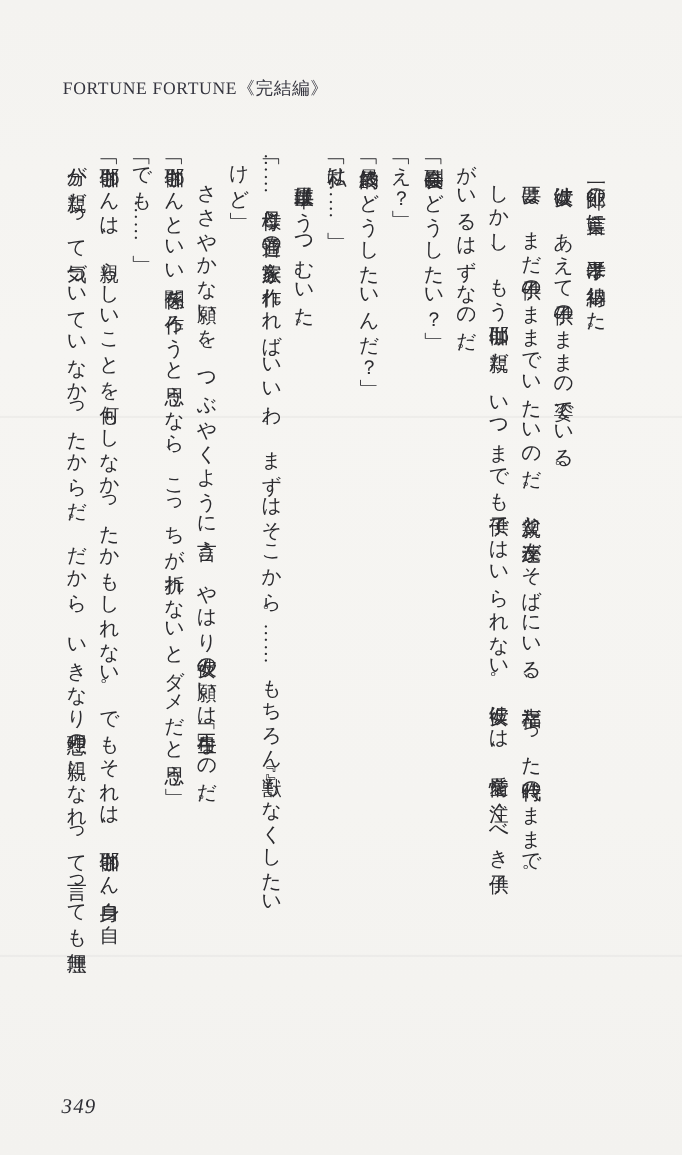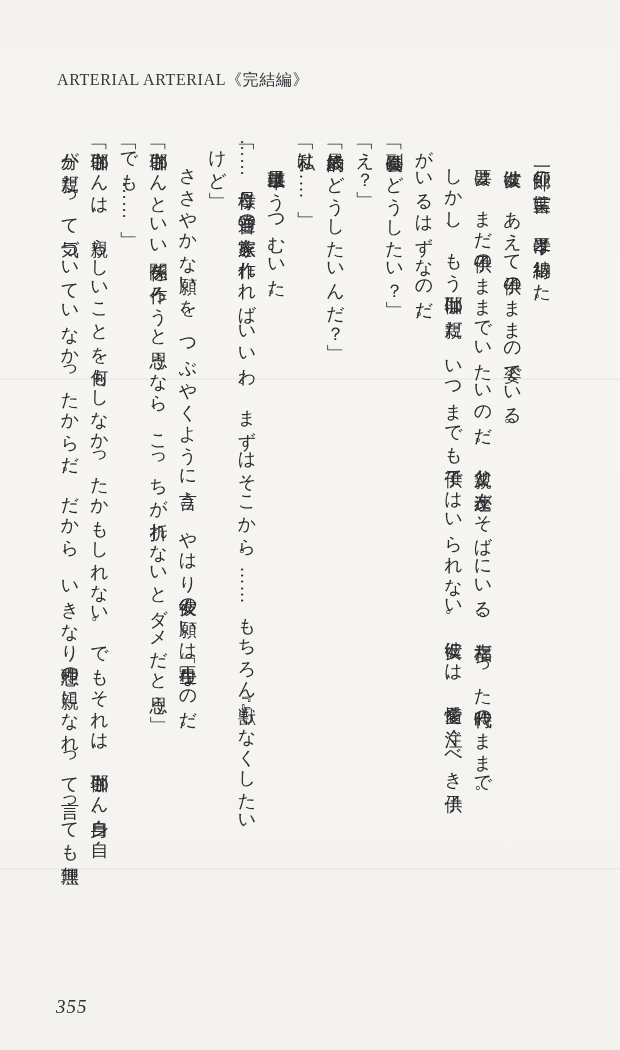--- a/index.html
+++ b/index.html
@@ -70,21 +70,21 @@
     font-style: italic;
     letter-spacing: 1px;
     color: #2e2e34;
   }
 </style>
 </head>
 <body>
 
 <div class="page">
 
-  <div class="running-head">ARTERIAL ARTERIAL《完結編》</div>
+  <div class="running-head">FORTUNE FORTUNE《完結編》</div>
 
   <div class="scan-band b1"></div>
   <div class="scan-band b2"></div>
 
   <div class="text-area">
     <p class="col indent">征一郎の言葉に、孝平は納得した。</p>
     <p class="col indent">彼女は、あえて子供のままの姿でいる。</p>
     <p class="col indent">要は、まだ子供のままでいたいのだ。父親と友達がそばにいる、幸福だった時代のままで。</p>
     <p class="col indent">しかし、もう伽耶は親だ。いつまでも子供ではいられない。彼女には、愛情を注ぐべき子供</p>
     <p class="col">がいるはずなのだ。</p>
@@ -95,15 +95,15 @@
     <p class="col indent">瑛里華はうつむいた。</p>
     <p class="col">「……母様と普通の家族を作れればいいわ。まずはそこから。……もちろん『獣』もなくしたい</p>
     <p class="col">けど」</p>
     <p class="col indent">ささやかな願いを、つぶやくように言う。やはり彼女の願いは「再生」なのだ。</p>
     <p class="col">「伽耶さんといい関係を作ろうと思うなら、こっちが折れないとダメだと思う」</p>
     <p class="col">「でも……」</p>
     <p class="col">「伽耶さんは、親らしいことを何もしなかったかもしれない。でもそれは、伽耶さん自身、自</p>
     <p class="col">分が親だって気づいていなかったからだ。だから、いきなり理想の親になれって言っても無理</p>
   </div>
 
-  <div class="page-number">355</div>
+  <div class="page-number">349</div>
 
 </div>
 
 </body></html>

